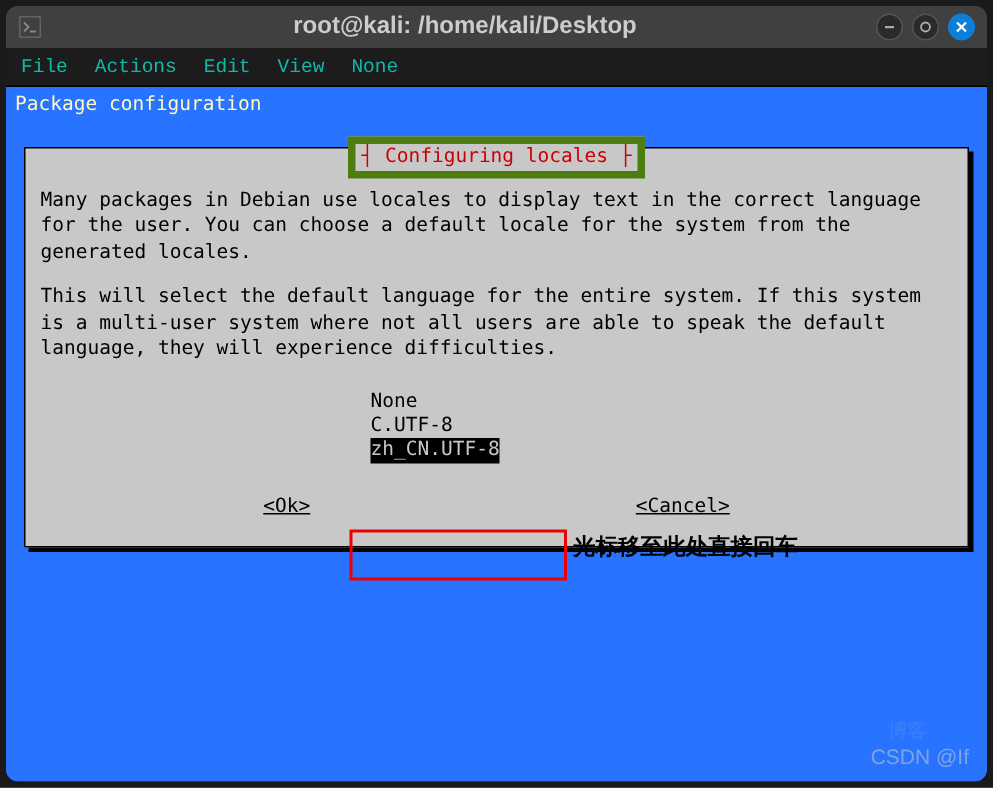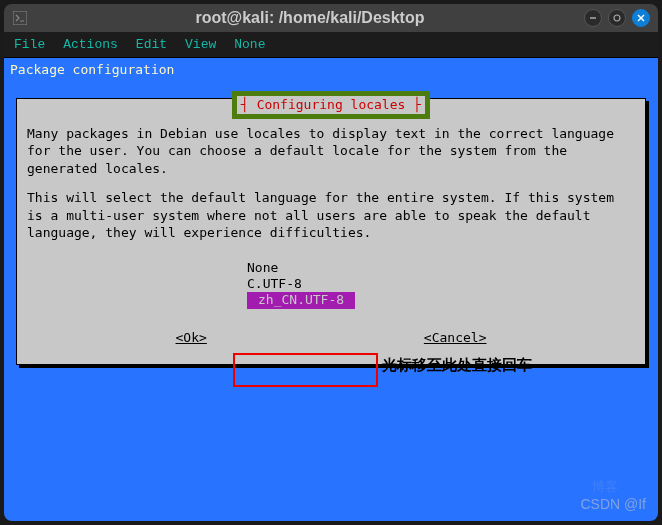--- a/index.html
+++ b/index.html
@@ -119,23 +119,23 @@
     }
     .dialog-body p { margin-bottom: 12px; }
     .locale-list {
       margin-left: 220px;
       margin-top: 18px;
       margin-bottom: 20px;
       position: relative;
       line-height: 1.25;
     }
     .locale-selected {
-      background: #a21caf;
+      background: #000000;
       color: #c8c8c8;
-      padding: 0 11px;
+      padding: 0 0;
       display: inline-block;
     }
     .annotation-box {
       position: absolute;
       border: 2px solid #e00;
       pointer-events: none;
     }
     .ann-box1 { top: 295px; left: 229px; width: 145px; height: 34px; }
     .annotation-text {
       position: absolute;

